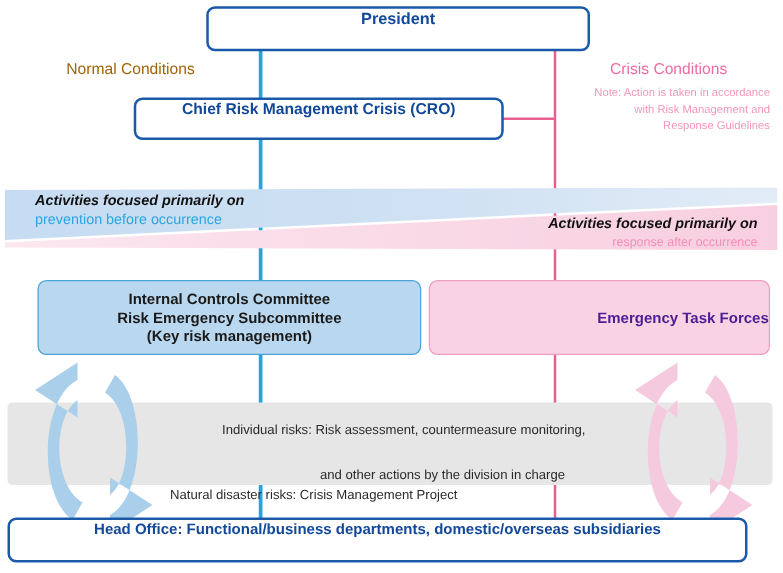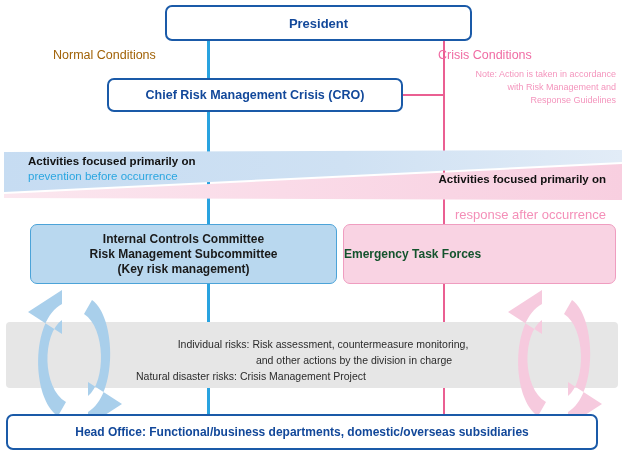--- a/index.html
+++ b/index.html
@@ -33,21 +33,20 @@
     height: 2px;
   }
 
   
   .box-outline {
     box-sizing: border-box;
     border: 2px solid #1a5aa8;
     border-radius: 7px;
     background: #ffffff;
     display: flex;
-    align-items: center;
     justify-content: center;
     text-align: center;
     color: #12489a;
     font-weight: bold;
   }
 
   
   .box-blue {
     box-sizing: border-box;
     border: 1.5px solid #4ba3d8;
@@ -62,23 +61,23 @@
     font-weight: bold;
     margin-left: 24px;
   }
   .box-pink {
     box-sizing: border-box;
     border: 1.5px solid #ef9dc0;
     border-radius: 7px;
     background: #f9d3e3;
     display: flex;
     align-items: center;
-    justify-content: flex-start;
-    text-align: center;
-    color: #14532d;
+    justify-content: flex-end;
+    text-align: center;
+    color: #4c1d95;
     font-weight: bold;
   }
 
   
   .label-normal {
     color: #a16207;
     font-size: 12.5px;
     white-space: nowrap;
   }
   .label-crisis {
@@ -112,29 +111,29 @@
     position: absolute;
     right: 16px;
     top: 22px;
     line-height: 15px;
     text-align: right;
   }
   .banner-head {
     font-size: 11.5px;
     font-weight: bold;
     color: #111111;
+    font-style: italic;
   }
   .banner-sub-blue {
     font-size: 11.5px;
     color: #2ba6e0;
   }
   .banner-sub-pink {
-    font-size: 13px;
+    font-size: 10px;
     color: #f48fb8;
-    margin-top: 20px;
   }
 
   
   #gray-band {
     position: absolute;
     left: 6px;
     top: 322px;
     width: 612px;
     height: 66px;
     background: #e6e6e6;
@@ -143,21 +142,21 @@
   .gray-text {
     position: absolute;
     left: 16px; right: 0;
     top: 14px;
     color: #2b2b2b;
     font-size: 10.5px;
     line-height: 16px;
     text-align: center;
   }
   .gray-line-1 { padding-left: 6px; }
-  .gray-line-2 { padding-left: 68px; }
+  .gray-line-2 { padding-left: 68px; margin-top: 20px; }
   .gray-line-3 { padding-right: 150px; margin-left: 12px; }
 </style>
 </head>
 <body>
 
 <div id="diagram">
 
   <div class="abs vline-blue" style="left:207px; top:38px; height:42px;"></div>
   <div class="abs vline-blue" style="left:207px; top:109px; height:117px;"></div>
   <div class="abs vline-blue" style="left:207px; top:284px; height:132px;"></div>
@@ -170,21 +169,21 @@
   <div class="abs box-outline" style="left:165px; top:5px; width:307px; height:36px; font-size:13px;">
     <span>President</span>
   </div>
 
   <div class="abs box-outline" style="left:107px; top:78px; width:296px; height:34px; font-size:12.5px;">
     <span>Chief Risk Management Crisis (CRO)</span>
   </div>
 
   <div class="abs label-normal" style="left:53px; top:48px;">Normal Conditions</div>
 
-  <div class="abs label-crisis" style="left:438px; top:48px;">Crisis Conditions</div>
+  <div class="abs label-crisis" style="left:488px; top:48px;">Crisis Conditions</div>
 
   <div class="abs note-crisis" style="left:466px; top:68px;">Note: Action is taken in accordance with Risk Management and Response Guidelines</div>
 
   <div id="banner-wrap">
     <svg width="618" height="52" viewBox="0 0 618 52" style="position:absolute; left:0; top:0;">
       <defs>
         <linearGradient id="blueGrad" x1="0" y1="0" x2="1" y2="0">
           <stop offset="0" stop-color="#c6dcf2"></stop>
           <stop offset="0.55" stop-color="#cfe1f3"></stop>
           <stop offset="1" stop-color="#e2ecf7"></stop>
@@ -207,21 +206,21 @@
     </div>
 
     <div class="banner-text-right">
       <div class="banner-head">Activities focused primarily on</div>
       <div class="banner-sub-pink">response after occurrence</div>
     </div>
   </div>
 
   <div class="abs box-blue" style="left:6px; top:224px; width:307px; height:60px; font-size:12px; line-height:15px;">
     <span>Internal Controls Committee</span>
-    <span>Risk Management Subcommittee</span>
+    <span>Risk Emergency Subcommittee</span>
     <span>(Key risk management)</span>
   </div>
 
   <div class="abs box-pink" style="left:343px; top:224px; width:273px; height:60px; font-size:12px;">
     <span>Emergency Task Forces</span>
   </div>
 
   <div id="gray-band">
     <div class="gray-text">
       <div class="gray-line-1">Individual risks: Risk assessment, countermeasure monitoring,</div>

